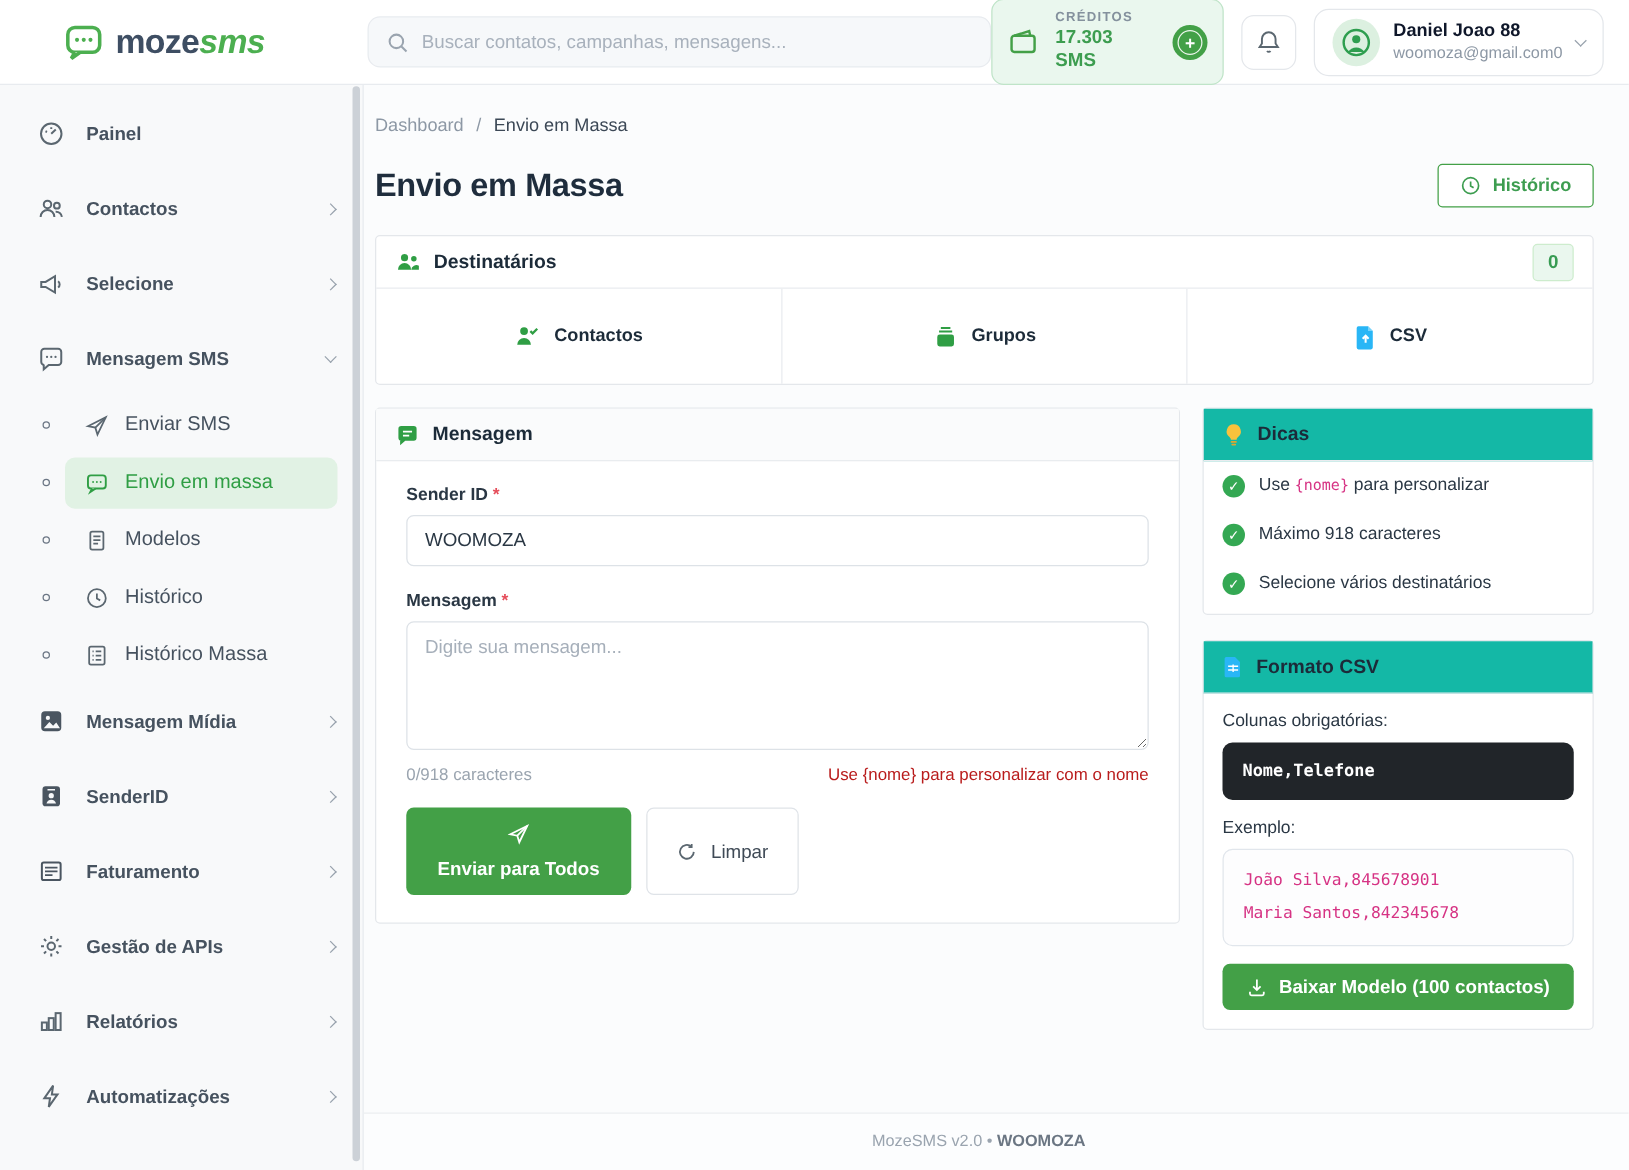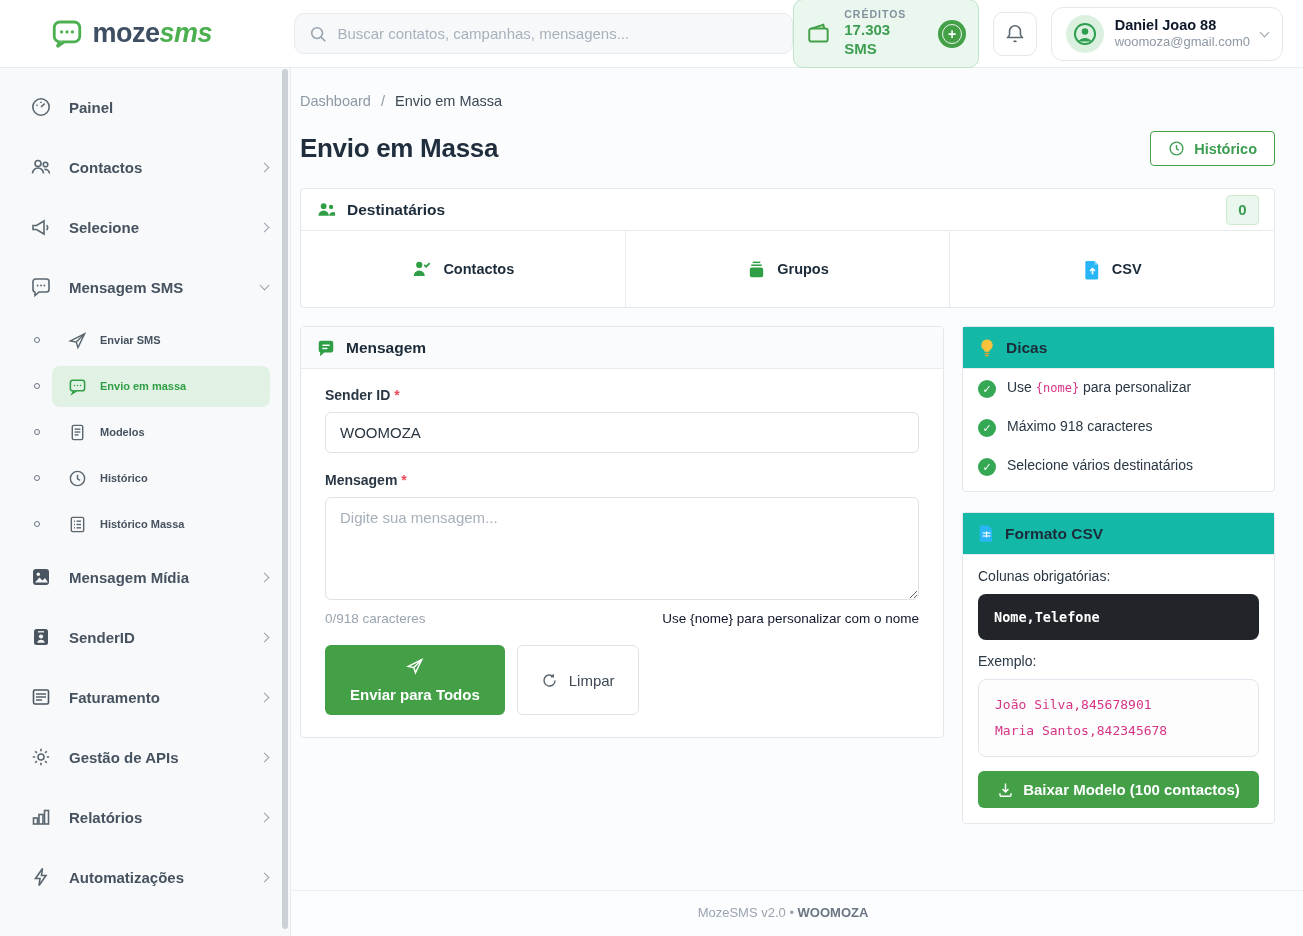--- a/index.html
+++ b/index.html
@@ -49,21 +49,21 @@
              border-right:1px solid #e8ebef; padding-top:12px; overflow:hidden; }
   .sb-scrollbar { position:absolute; top:4px; right:2px; width:6px; height:860px; background:#ccd1d7;
                   border-radius:4px; }
   .nav-item { display:flex; align-items:center; gap:17px; height:60px; padding:0 22px 0 30px; cursor:pointer; }
   .nav-item .lbl { flex:1; font-size:15px; font-weight:600; color:#46525f; }
   .subnav { }
   .sub-item { display:flex; align-items:center; height:46px; padding-left:34px; cursor:pointer; }
   .bullet { width:6px; height:6px; border:1.6px solid #6b7684; border-radius:50%; flex:0 0 auto; }
   .sub-pill { display:flex; align-items:center; gap:13px; flex:1; margin:0 20px 0 12px; padding:11px 16px;
               border-radius:8px; }
-  .sub-pill .lbl { font-size:11px; font-weight:700; color:#46525f; }
+  .sub-pill .lbl { font-size:16px; font-weight:400; color:#46525f; }
   .sub-pill.active { background:#e1f2e4; }
   .sub-pill.active .lbl { color:#2f9e44; }
 
   
   .main { margin-left:263px; margin-top:65px; height:871px; display:flex; flex-direction:column;
           padding:0 28px 0 37px; }
   .breadcrumb { margin-top:28px; font-size:14.5px; color:#8d98a5; display:flex; gap:10px; }
   .breadcrumb .current { color:#3c4856; }
   .title-row { margin-top:22px; display:flex; align-items:center; justify-content:space-between; }
   .page-title { font-size:26px; font-weight:800; color:#1f2d3d; letter-spacing:-0.3px; }
@@ -92,21 +92,21 @@
   .req { color:#e54d5a; font-weight:800; }
   .text-input { width:100%; border:1px solid #dde2e7; border-radius:6px; padding:11px 14px; font-size:15px;
                 color:#2a3744; font-family:"Liberation Sans",sans-serif; outline:none; background:#fff; }
   .msg-textarea { width:100%; height:103px; border:1px solid #dde2e7; border-radius:6px; padding:11px 14px;
                   font-size:15px; color:#2a3744; font-family:"Liberation Sans",sans-serif; outline:none;
                   resize:both; }
   .msg-textarea::placeholder, .text-input::placeholder { color:#a6afba; }
   .field-gap { height:19px; }
   .under-row { display:flex; justify-content:space-between; margin-top:7px; font-size:13.5px; }
   .char-count { color:#9aa4af; }
-  .personalize { color:#0f172a; cursor:pointer; }
+  .personalize { color:#b91c1c; cursor:pointer; }
   .btn-row { display:flex; gap:12px; margin-top:19px; }
   .send-btn { display:flex; align-items:center; gap:11px; background:#43a047; color:#fff; border:none;
               border-radius:6px; padding:12px 25px; font-size:15px; font-weight:800; cursor:pointer;
               font-family:inherit;flex-direction:column; }
   .clear-btn { display:flex; align-items:center; gap:11px; background:#fff; color:#3f4a56;
                border:1px solid #dfe3e8; border-radius:6px; padding:12px 23px; font-size:15px;
                cursor:pointer; font-family:inherit; }
 
   .right-col { width:313px; display:flex; flex-direction:column; gap:20px; }
   .tips-head, .csv-head { background:#14b8a6; }

